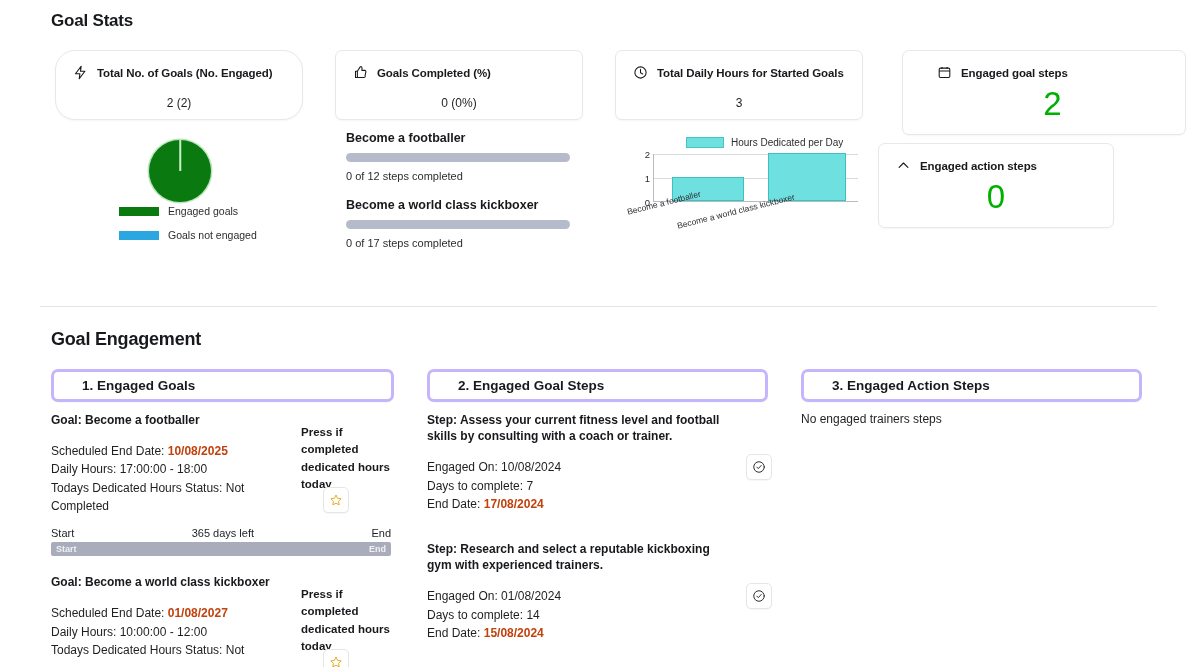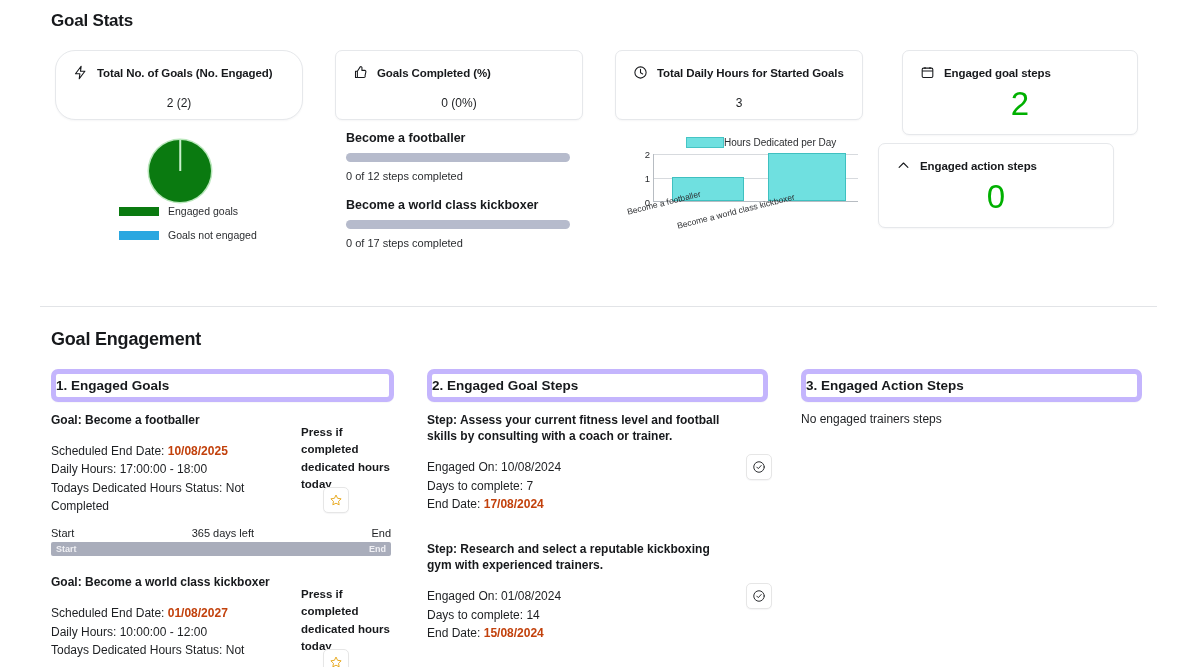--- a/index.html
+++ b/index.html
@@ -51,21 +51,21 @@
   .stat-value.big {
     font-size: 33px; color: #00b000; font-weight: normal;
     margin-top: 6px; line-height: 1.1;
   }
   .ic { display: inline-flex; width: 15px; height: 15px; flex: none; }
   .ic svg { width: 15px; height: 15px; display: block; }
 
   #card-total  { left: 55px;  top: 50px;  width: 248px; height: 70px; border-radius: 20px; }
   #card-completed { left: 335px; top: 50px; width: 248px; height: 70px; }
   #card-hours  { left: 615px; top: 50px; width: 248px; height: 70px; }
-  #card-goal-steps { left: 902px; top: 50px; width: 236px; height: 85px; }
+  #card-goal-steps { left: 902px; top: 50px; width: 284px; height: 85px; padding-left: 17px; }
   #card-action-steps { left: 878px; top: 143px; width: 236px; height: 85px; }
 
   
   #pie-wrap { position: absolute; left: 55px; top: 130px; width: 248px; height: 120px; }
   #pie {
     position: absolute; left: 94px; top: 10px;
     width: 62px; height: 62px; border-radius: 50%;
     background: #0a7a10;
     box-shadow: 0 0 0 1.5px #b9e7bb;
   }
@@ -88,21 +88,21 @@
     width: 224px; height: 9px; border-radius: 5px;
     background: #b6bbcc;
   }
   .gp-sub { font-size: 11px; color: #2b2d30; margin-top: 8px; }
   .gp-block + .gp-block { margin-top: 16px; }
 
   
   #barchart { position: absolute; left: 624px; top: 137px; width: 245px; height: 115px; }
   .bc-legend {
     position: absolute; left: 62px; top: 0px;
-    display: flex; align-items: center; 
+    display: flex; align-items: center; gap: 7px;
   }
   .bc-legend .swatch {
     width: 38px; height: 11px; background: #6fe0e0;
     border: 1.2px solid #45c5c5;
   }
   .bc-legend .txt { font-size: 10px; color: #2b2d30; }
   .bc-plot {
     position: absolute; left: 29px; top: 17px;
     width: 205px; height: 48px;
     border-left: 1px solid #b7bcc2;
@@ -122,23 +122,23 @@
   }
   .bc-xlabel {
     position: absolute; font-size: 8.5px; color: #2b2d30;
     transform: rotate(-14deg); transform-origin: left top;
     white-space: nowrap;
   }
 
   
   .col-header {
     position: absolute;
-    background: #fff; border: 5px solid #c4b5fd; border-radius: 7px;
+    background: #fff; border: 3px solid #c4b5fd; border-radius: 7px;
     height: 33px; display: flex; align-items: center;
-    padding-left: 0;
+    padding-left: 28px;
     font-size: 13.5px; font-weight: bold; color: #17191c;
     box-shadow: 0 1px 1px rgba(16,24,40,0.03);
   }
   #col1-header { left: 51px;  top: 369px; width: 343px; }
   #col2-header { left: 427px; top: 369px; width: 341px; }
   #col3-header { left: 801px; top: 369px; width: 341px; }
 
   .col { position: absolute; }
   #col1 { left: 51px;  top: 412px; width: 350px; }
   #col2 { left: 427px; top: 412px; width: 345px; }

